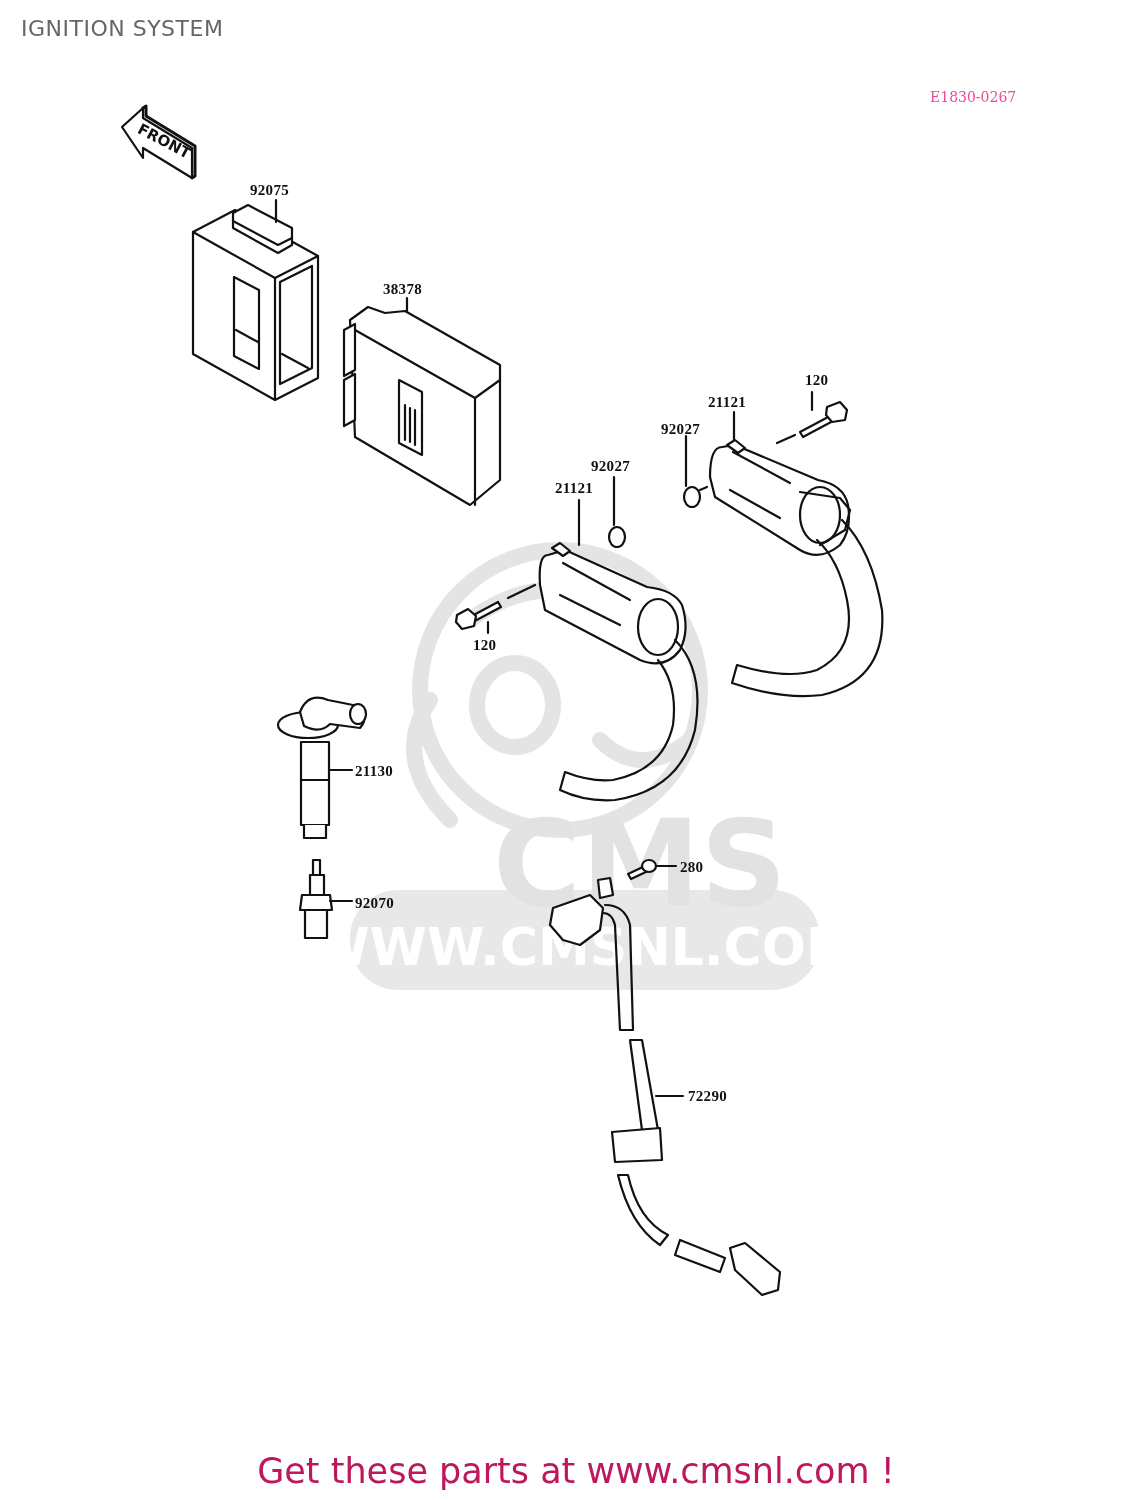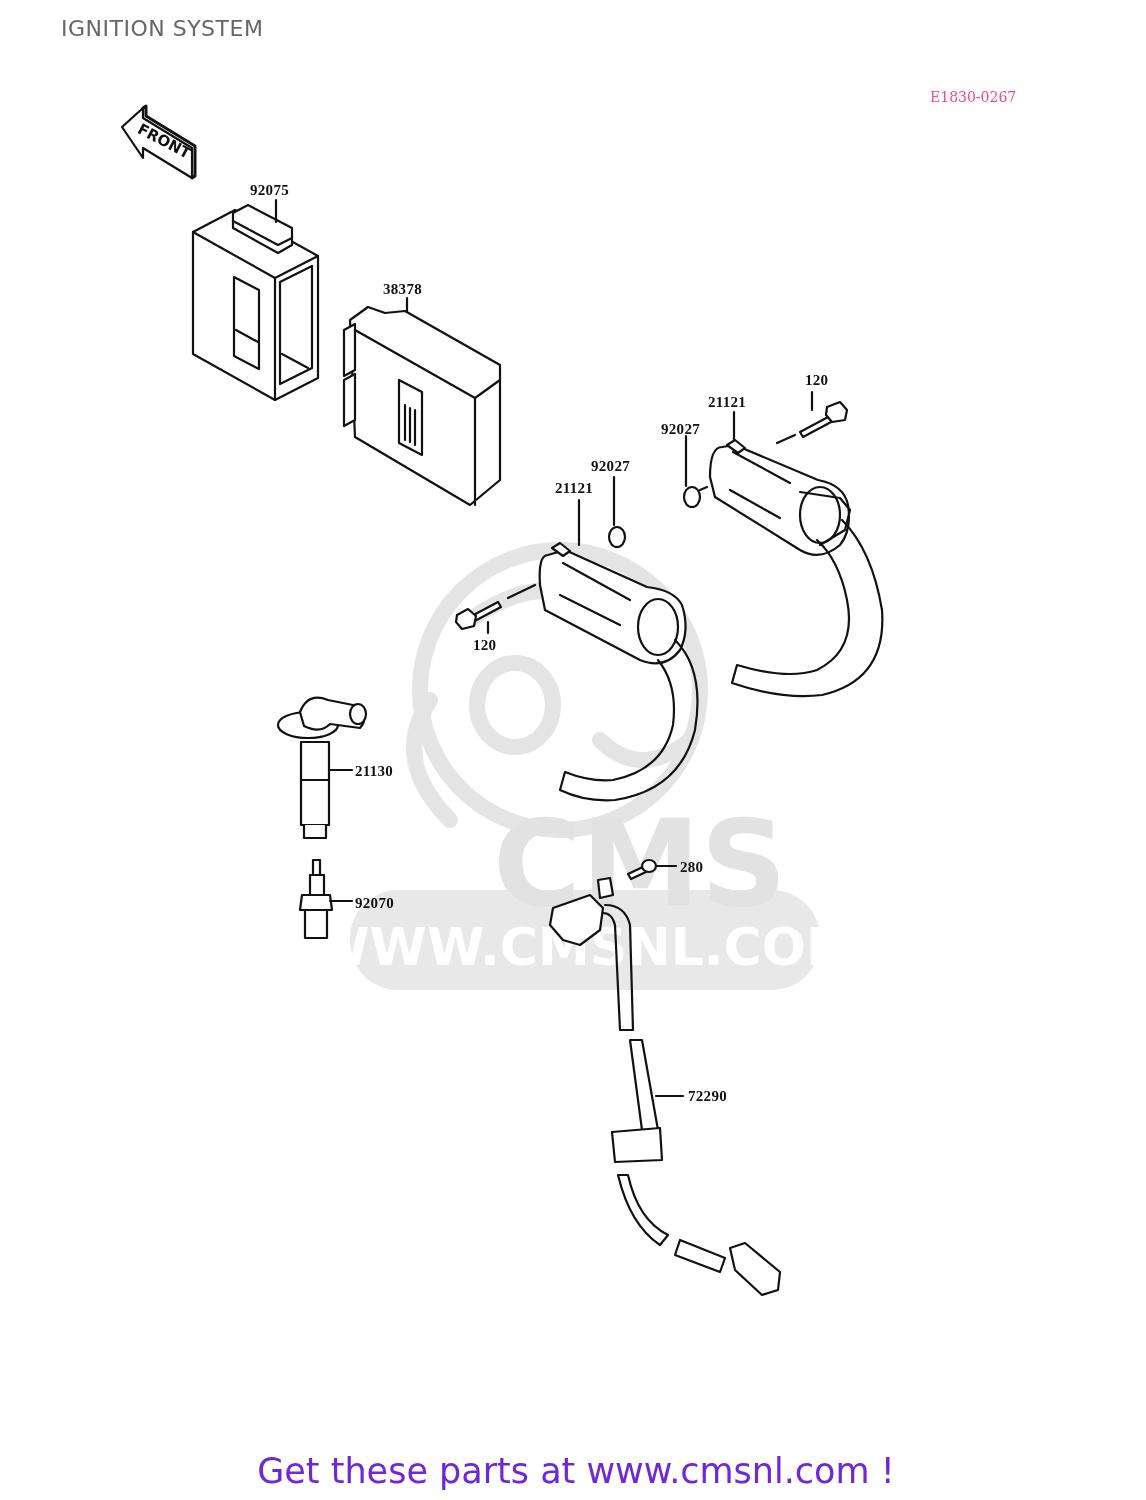--- a/index.html
+++ b/index.html
@@ -1,21 +1,21 @@
 <!DOCTYPE html>
 <html><head>
   <meta charset="utf-8">
   <style>
     html, body { margin: 0; padding: 0; background: #ffffff; }
     body { width: 1146px; height: 1500px; position: relative; overflow: hidden; font-family: "DejaVu Sans", sans-serif; }
-    .page-title { position: absolute; left: 21px; top: 16px; font-size: 22px; color: #666666; letter-spacing: 0.5px; font-family: "DejaVu Sans", sans-serif; margin-left: 40px; }
+    .page-title { position: absolute; left: 21px; top: 16px; font-size: 22px; color: #666666; letter-spacing: 0.5px; font-family: "DejaVu Sans", sans-serif; }
     .diagram-id { position: absolute; left: 930px; top: 89px; font-size: 14px; color: #ec4899; font-family: "DejaVu Serif", serif; }
     .diagram { position: absolute; left: 0; top: 0; width: 1146px; height: 1500px; }
     .part-label { position: absolute; font-size: 15px; font-weight: bold; color: #111; font-family: Liberation Serif, serif; letter-spacing: 0.3px; }
-    .cta { position: absolute; left: 0; width: 1146px; top: 1451px; text-align: center; font-size: 35px; color: #6d28d9; font-family: "DejaVu Sans", sans-serif; }
+    .cta { position: absolute; left: 0; width: 1146px; top: 1451px; text-align: center; font-size: 35px; color: #be185d; font-family: "DejaVu Sans", sans-serif; }
     .cta span { display: inline-block; padding-left: 6px; }
     .watermark { position: absolute; left: 0; top: 0; }
   </style>
 </head>
 <body>
 
 <div class="page-title">IGNITION SYSTEM</div>
 <div class="diagram-id">E1830-0267</div>
 
 <svg class="watermark" width="1146" height="1500" viewBox="0 0 1146 1500">

